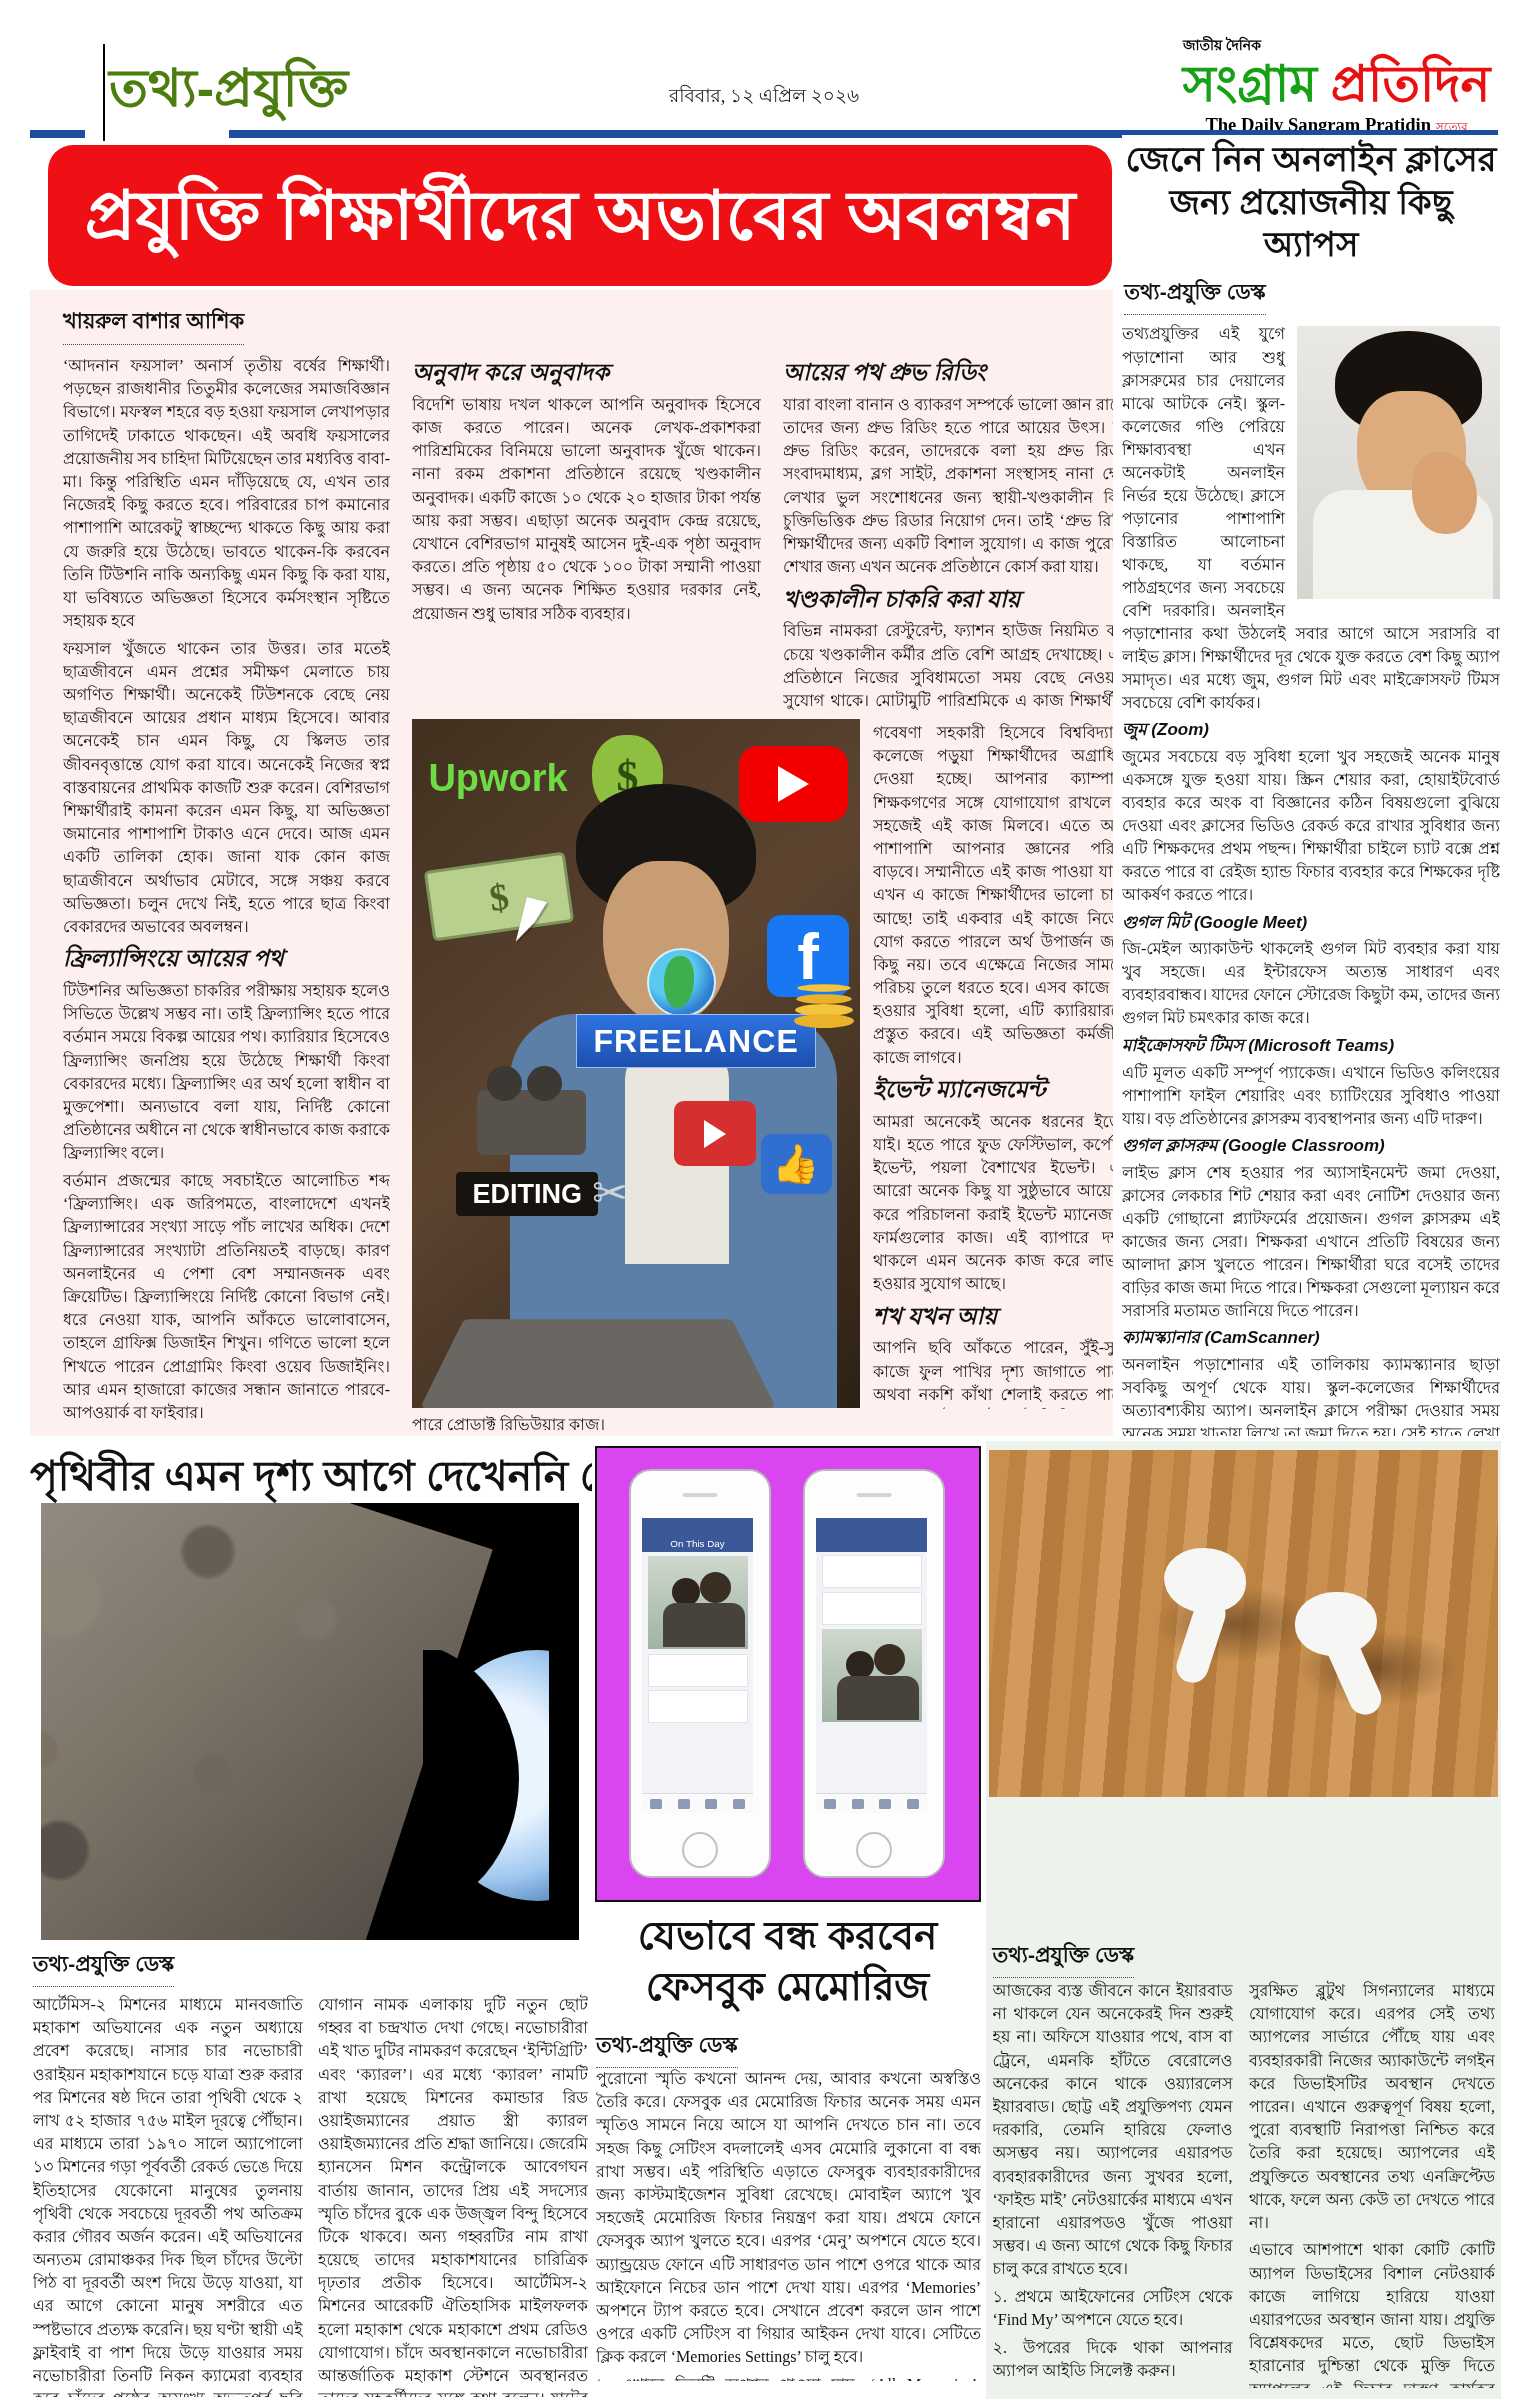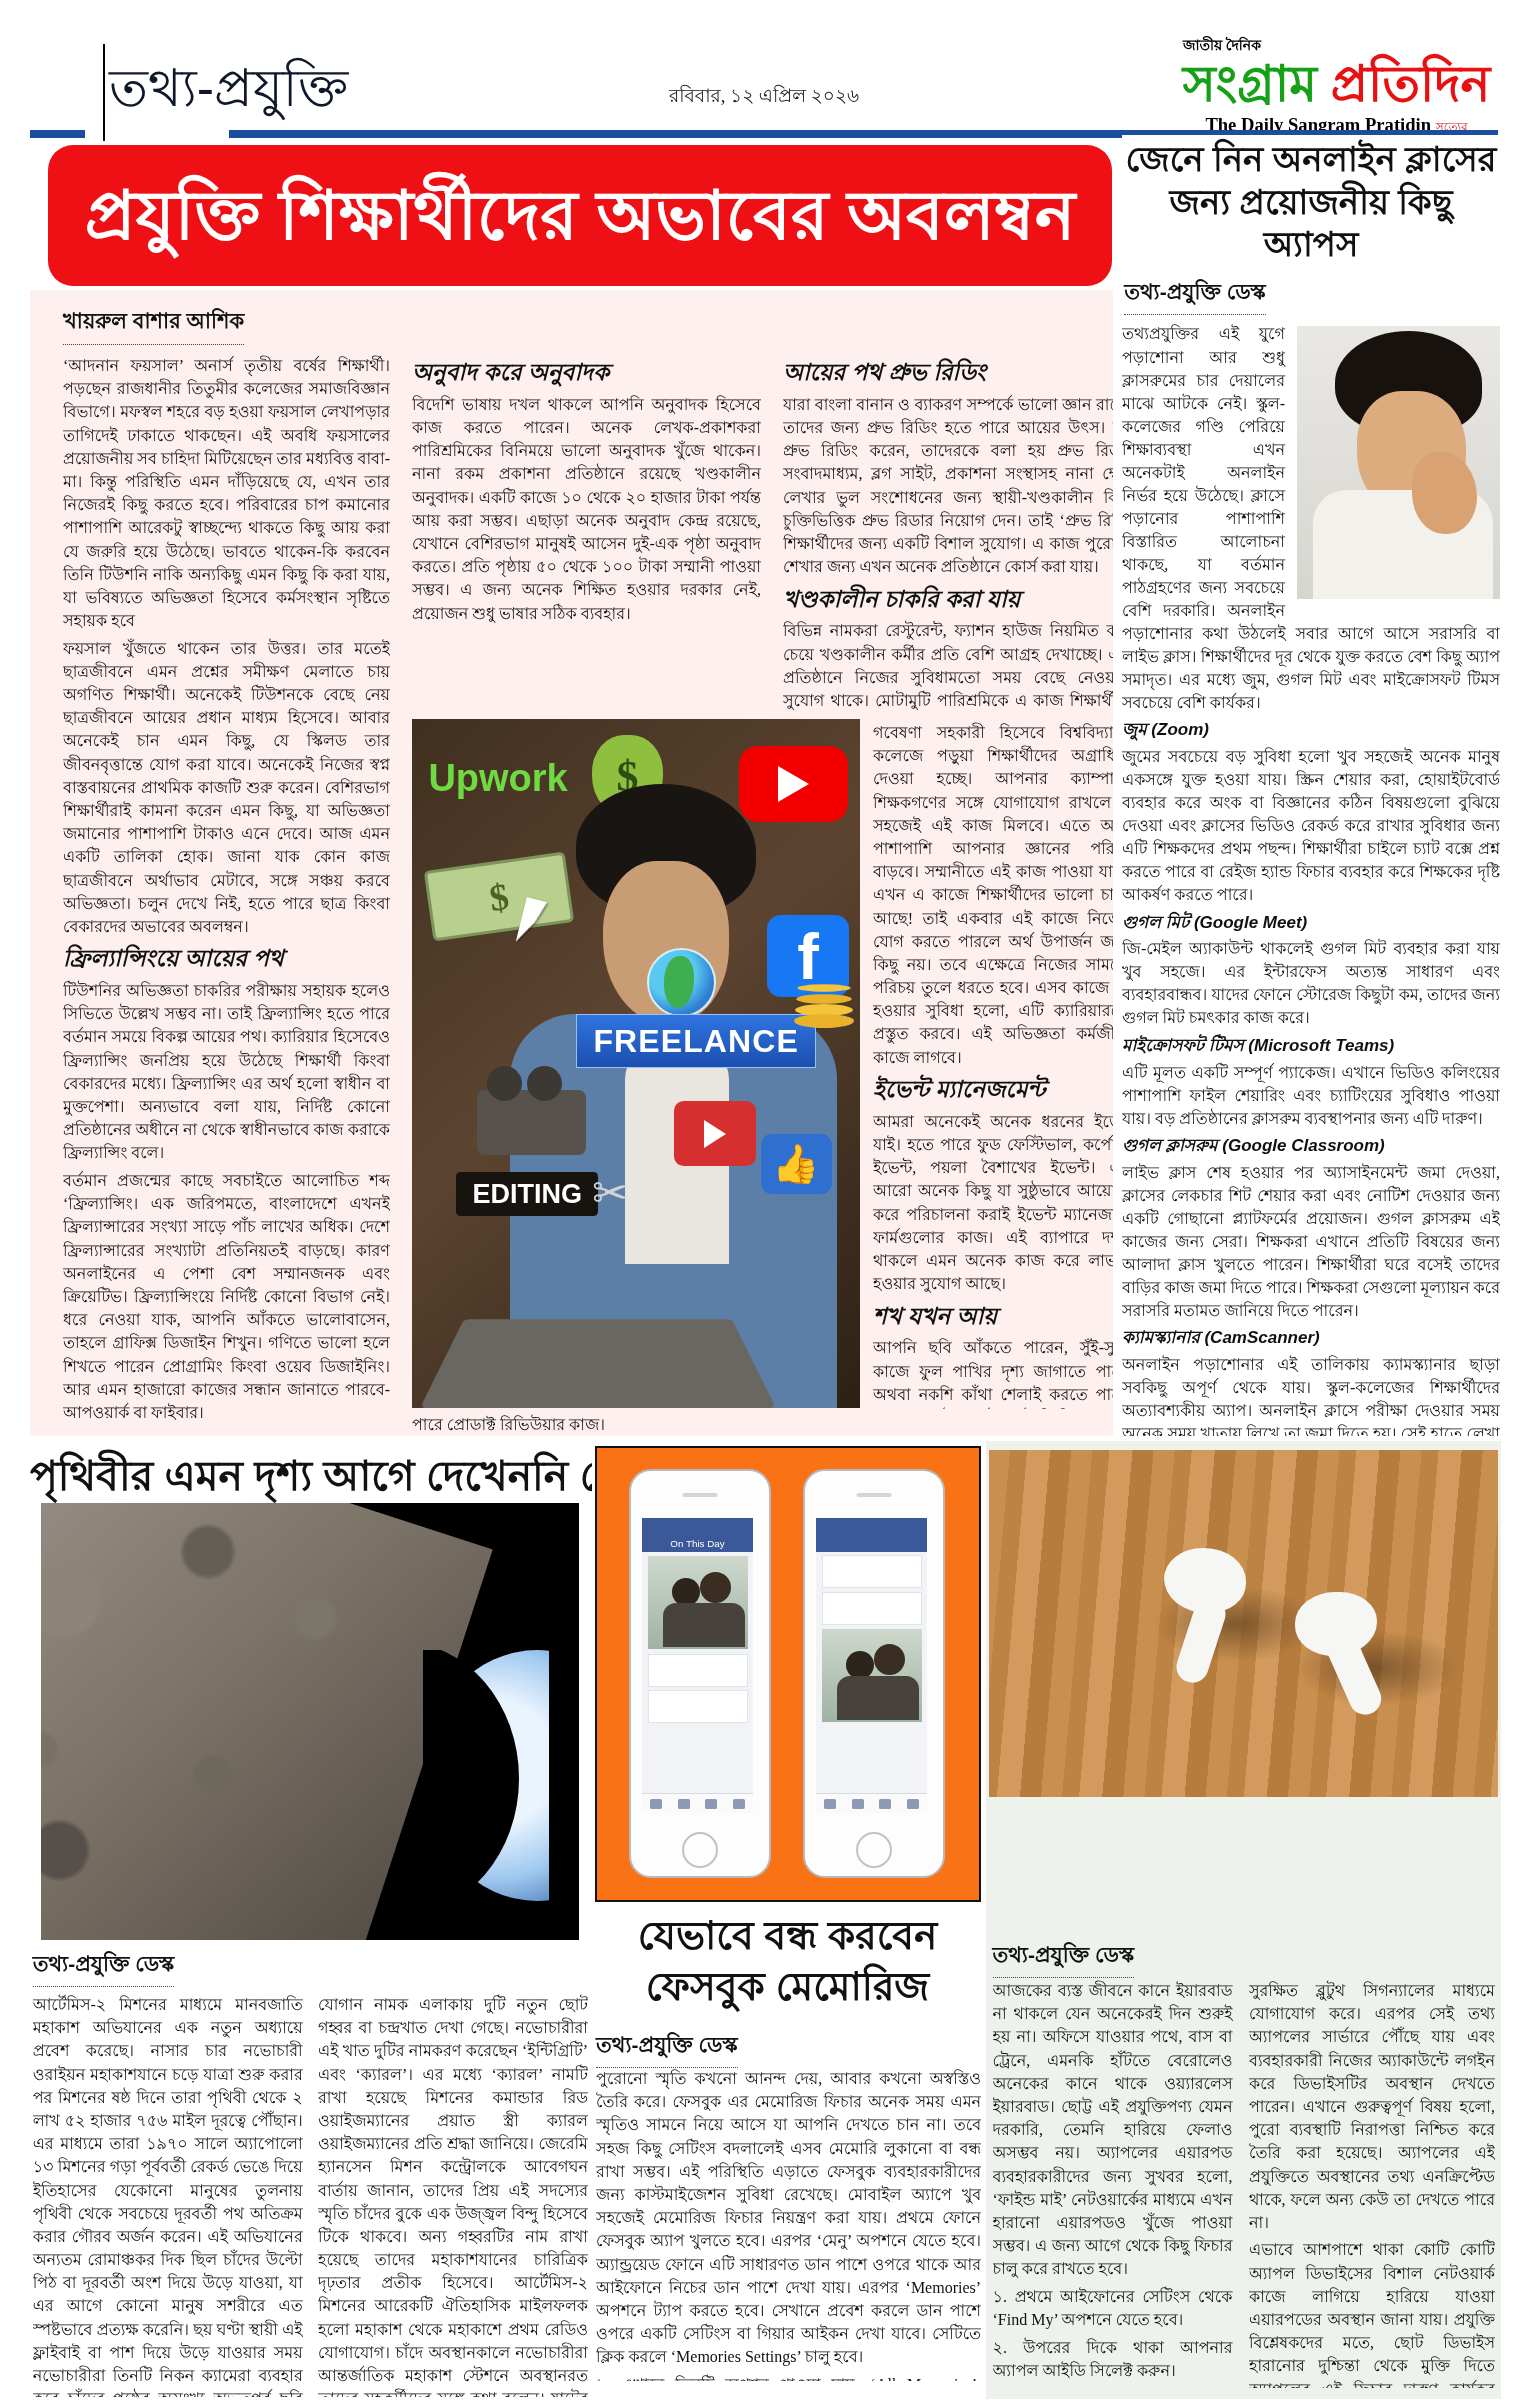--- a/index.html
+++ b/index.html
@@ -1,20 +1,20 @@
 <!DOCTYPE html>
 <html style="font-size:8.7px"><head>
 <meta charset="utf-8">
 <style>
   html,body{margin:0;padding:0;}
   body{width:1528px;height:2401px;position:relative;background:#ffffff;
        font-family:"Liberation Serif", serif;color:#111;overflow:hidden;}
   .abs{position:absolute;}
   
-  #section-title{left:109px;top:48px;font-size:52px;font-weight:normal;color:#0f172a;
+  #section-title{left:109px;top:48px;font-size:52px;font-weight:bold;color:#4d7c0f;
        font-family:"Liberation Sans",sans-serif;}
   #header-divider{left:103px;top:44px;width:1.6px;height:97px;background:#000;}
   #page-date{left:573px;top:82px;width:382px;text-align:center;font-size:18.6px;color:#222;}
   #brand-block{left:1173px;top:34px;width:327px;text-align:center;}
   #brand-small{font-size:14px;font-weight:bold;color:#000;text-align:left;margin-left:10px;}
   #brand-name{font-size:50px;font-weight:bold;line-height:1.05;font-family:"Liberation Sans",sans-serif;}
   #brand-name .green{color:#15a015;}
   #brand-name .red{color:#e81010;}
   #brand-tagline{font-size:18.6px;font-weight:bold;color:#000;margin-top:3.3px;}
   #brand-tagline .tag-red{color:#d01010;font-size:12px;font-weight:normal;}
@@ -128,21 +128,21 @@
   #earth-crescent{position:absolute;left:382px;top:147px;width:126px;height:251px;overflow:hidden;}
   #earth-crescent .globe{position:absolute;left:0;top:0;width:229px;height:251px;border-radius:50%;
        background:radial-gradient(circle at 30% 45%,#eaf4ff 0 30%,#9fc8ef 55%,#3d6fae 80%);}
   #earth-crescent .shadow{position:absolute;left:-139px;top:-8.2px;width:235px;height:273px;
        border-radius:50%;background:#000;}
   #moon-byline-zone{position:absolute;left:2.7px;top:504px;}
   #moon-col1{position:absolute;left:2.7px;top:549px;width:270px;height:404px;}
   #moon-col2{position:absolute;left:288px;top:549px;width:270px;height:404px;}
   
   #fb-article{left:595px;top:1446px;width:389px;height:939px;overflow:hidden;}
-  #phones-frame{position:absolute;left:0;top:0;width:382px;height:452px;border:2.7px solid #101010;background:#f97316;}
+  #phones-frame{position:absolute;left:0;top:0;width:382px;height:452px;border:2.7px solid #101010;background:#d946ef;}
   .phone{position:absolute;top:21px;width:138px;height:405px;background:#fdfdfd;border:2.2px solid #b9b9bd;
        border-radius:22px;}
   #phone-1{left:32px;}
   #phone-2{left:206px;}
   .phone .screen{position:absolute;left:11px;top:47px;width:111px;height:295px;background:#f2f3f6;overflow:hidden;}
   .phone .topbar{height:34px;background:#3b5998;color:#fff;font-size:9.8px;
        font-family:"Liberation Sans",sans-serif;display:flex;align-items:flex-end;
        justify-content:center;padding-bottom:3.3px;box-sizing:border-box;}
   .phone .photo{margin:4.4px 5.5px;height:93px;background:linear-gradient(#cfd8cd,#9fb3a4);position:relative;}
   .phone .photo .h1c{position:absolute;left:24px;top:22px;width:28px;height:28px;border-radius:50%;background:#2d241d;}

